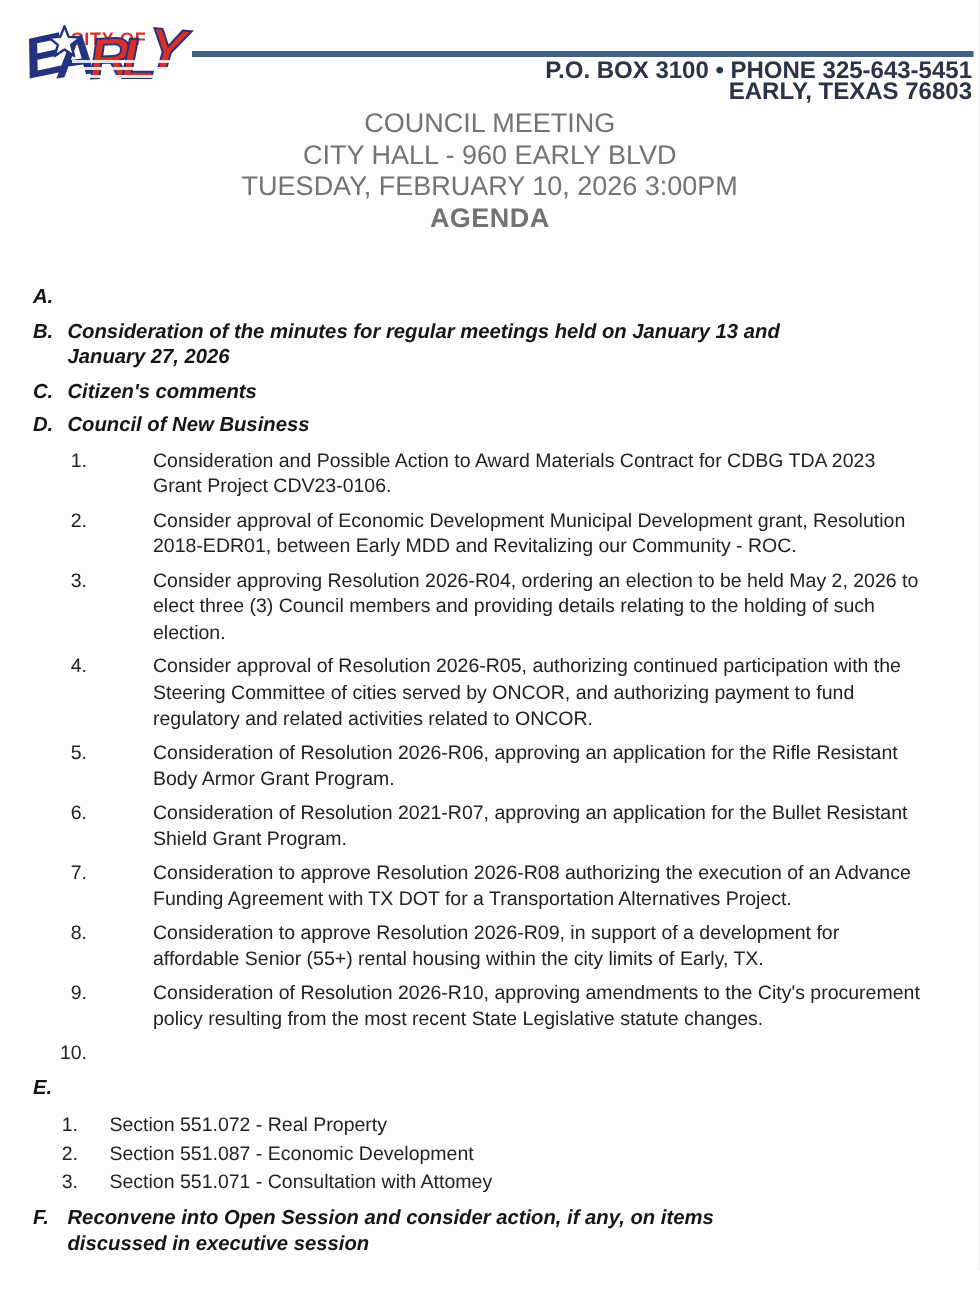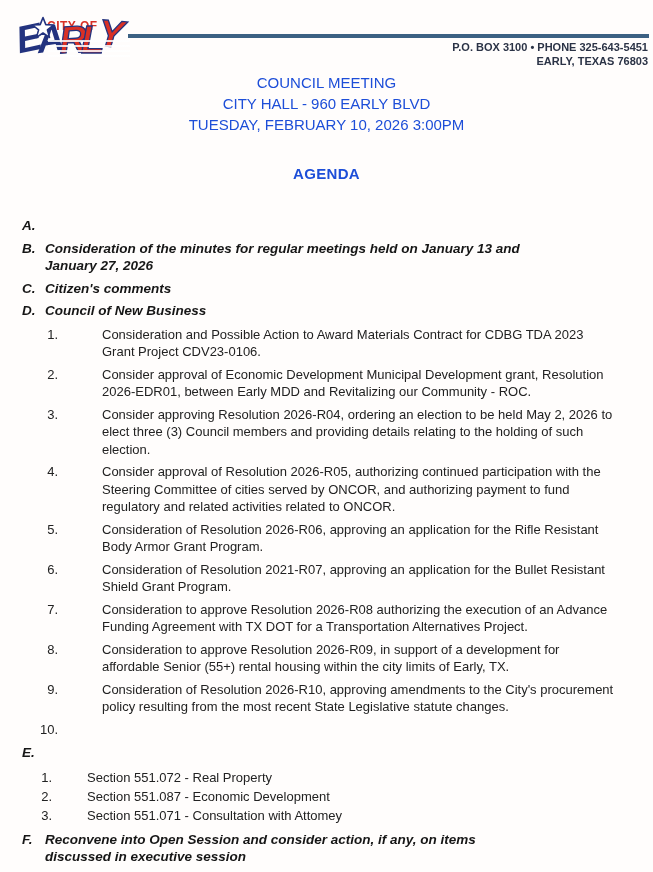--- a/index.html
+++ b/index.html
@@ -46,50 +46,50 @@
       rgba(255,255,255,0) 0 3px, rgba(255,255,255,.85) 3px 5px);
     pointer-events: none;
   }
   .rule {
     position: absolute; left: 128px; right: 4px; top: 34px;
     height: 4px; background: #3c6183;
   }
   .contact {
     position: absolute; right: 5px; top: 41px;
     text-align: right; font-weight: bold;
-    font-size: 11px; line-height: 13.5px;
+    font-size: 16px; line-height: 13.5px;
     color: #2b3346; white-space: nowrap;
   }
 
   
   .title-block {
     padding-top: 2px; text-align: center;
-    font-size: 15px; line-height: 21px; color: #1d4ed8;
-  }
-  .title-block .agenda-line { font-weight: bold; letter-spacing: .3px; margin-top: 28px; }
+    font-size: 18px; line-height: 21px; color: #737373;
+  }
+  .title-block .agenda-line { font-weight: bold; letter-spacing: .3px; }
 
   
   .bodytext { padding: 33px 8px 0 22px; font-size: 13px; }
   .sect {
     display: flex; font-weight: bold; font-style: italic;
     font-size: 13.5px; line-height: 17.5px; margin-bottom: 5px;
     color: #161616;
   }
   .sect .slabel { flex: none; width: 23px; }
   .sect .stext  { white-space: pre-line; }
 
   .items { margin-top: 6px; margin-bottom: 2px; }
   .item { display: flex; line-height: 17.5px; margin-bottom: 5px; color: #222; }
   .item .inum  { flex: none; width: 36px; text-align: right; }
   .item .itext { margin-left: 44px; white-space: pre-line; }
 
   .subitems { margin-top: 6px; margin-bottom: 3px; }
   .subitems .item { line-height: 19px; margin-bottom: 0; }
   .subitems .inum { width: 30px; }
-  .subitems .itext { margin-left: 35px; }
+  .subitems .itext { margin-left: 21px; }
 
   .sect-e, .sect-f { margin-top: 6px; }
 </style>
 </head>
 <body>
 
 <div class="page">
 
   <div class="letterhead">
     <div class="logo">
@@ -144,21 +144,21 @@
 
     <div class="items">
       <div class="item">
         <span class="inum">1.</span>
         <span class="itext">Consideration and Possible Action to Award Materials Contract for CDBG TDA 2023
 Grant Project CDV23-0106.</span>
       </div>
       <div class="item">
         <span class="inum">2.</span>
         <span class="itext">Consider approval of Economic Development Municipal Development grant, Resolution
-2026-EDR01, between Early MDD and Revitalizing our Community - ROC.</span>
+2018-EDR01, between Early MDD and Revitalizing our Community - ROC.</span>
       </div>
       <div class="item">
         <span class="inum">3.</span>
         <span class="itext">Consider approving Resolution 2026-R04, ordering an election to be held May 2, 2026 to
 elect three (3) Council members and providing details relating to the holding of such
 election.</span>
       </div>
       <div class="item">
         <span class="inum">4.</span>
         <span class="itext">Consider approval of Resolution 2026-R05, authorizing continued participation with the

